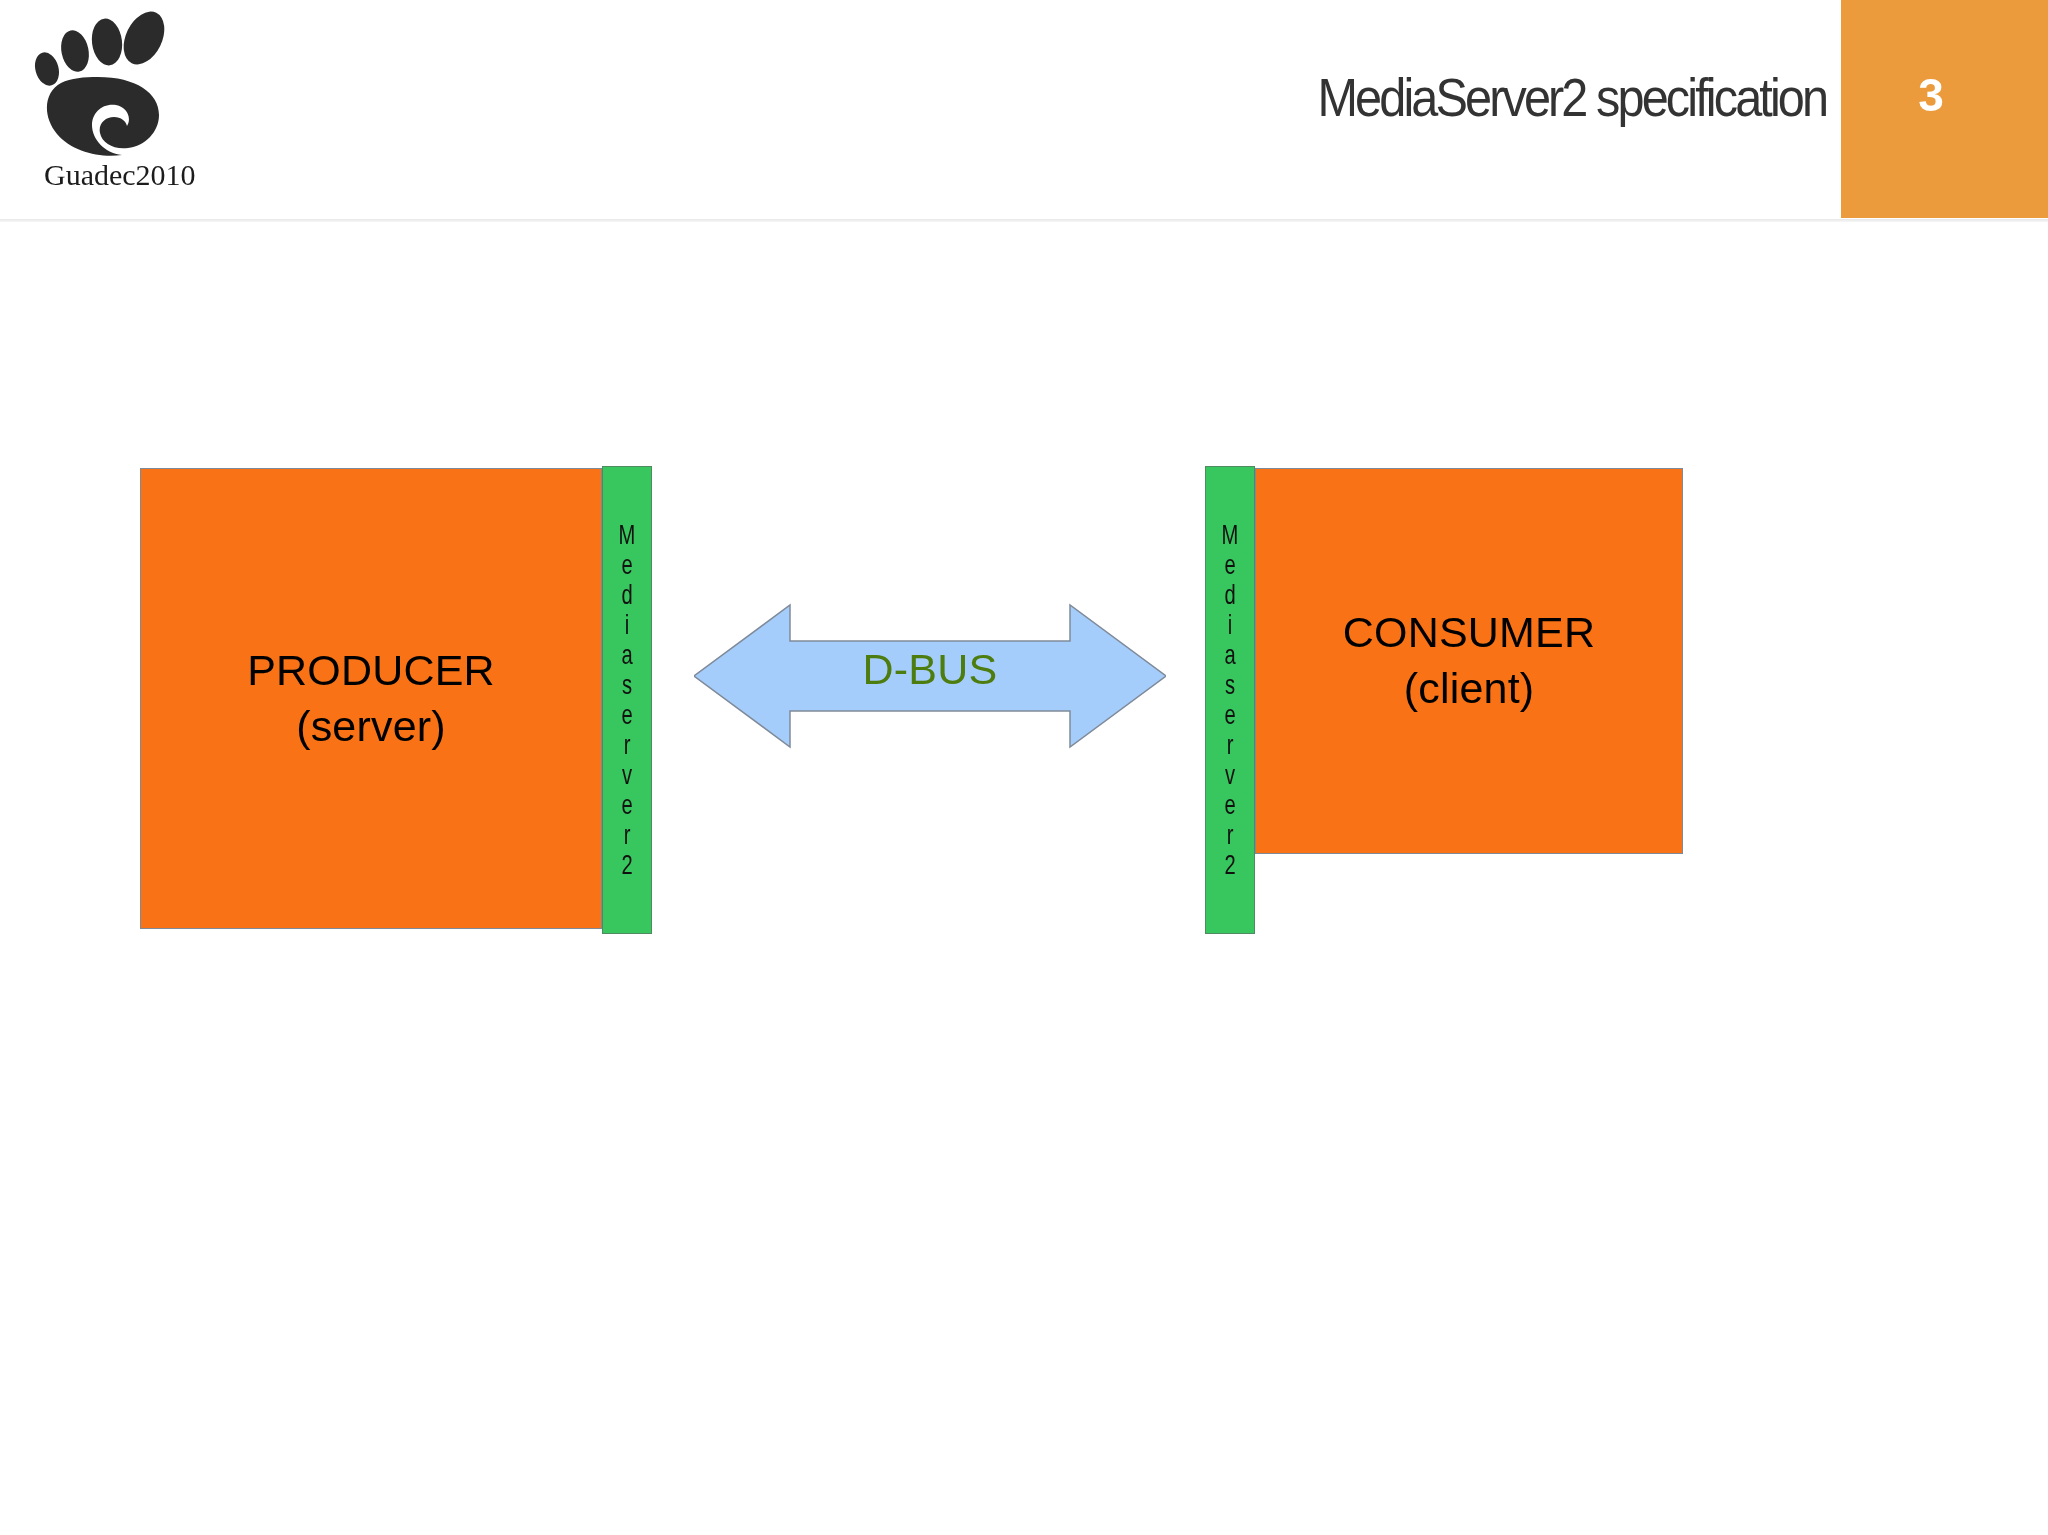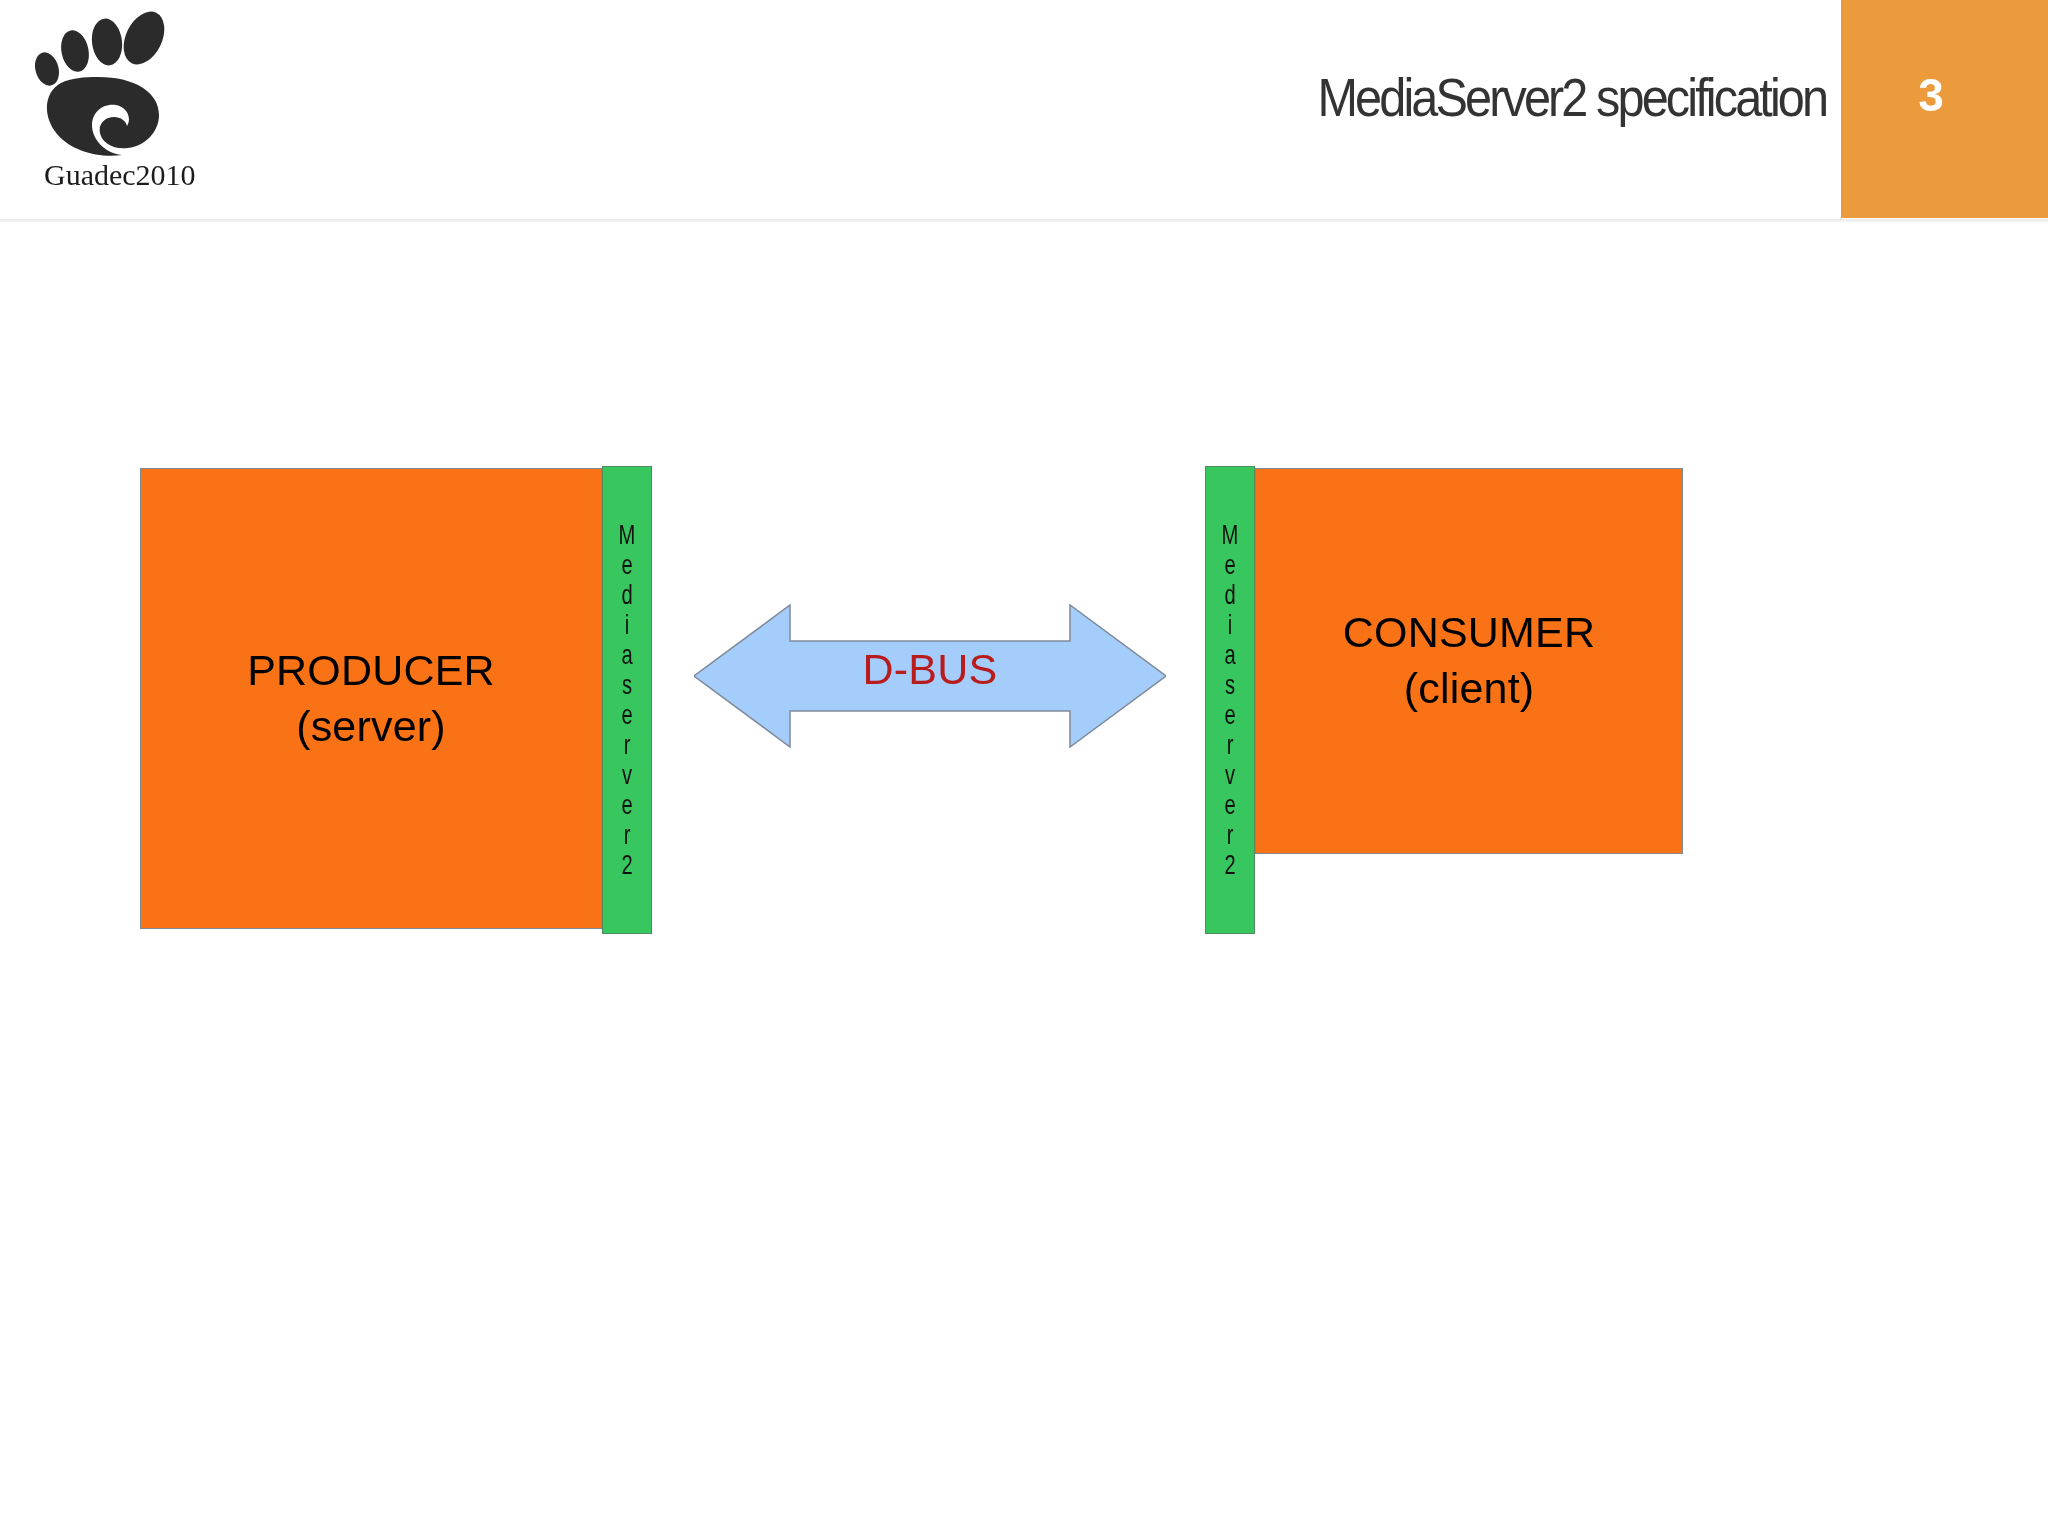--- a/index.html
+++ b/index.html
@@ -189,21 +189,21 @@
   }
   .dbus-arrow svg { display: block; width: 472px; height: 150px; }
   .dbus-text {
     position: absolute;
     left: 694px;
     top: 645px;
     width: 472px;
     text-align: center;
     font-family: "Liberation Sans", sans-serif;
     font-size: 43px;
-    color: #b91c1c;
+    color: #4d7c0f;
     letter-spacing: 0.2px;
     pointer-events: none;
   }
 </style>
 </head>
 <body>
 
 <div class="slide">
 
   <div class="header">

